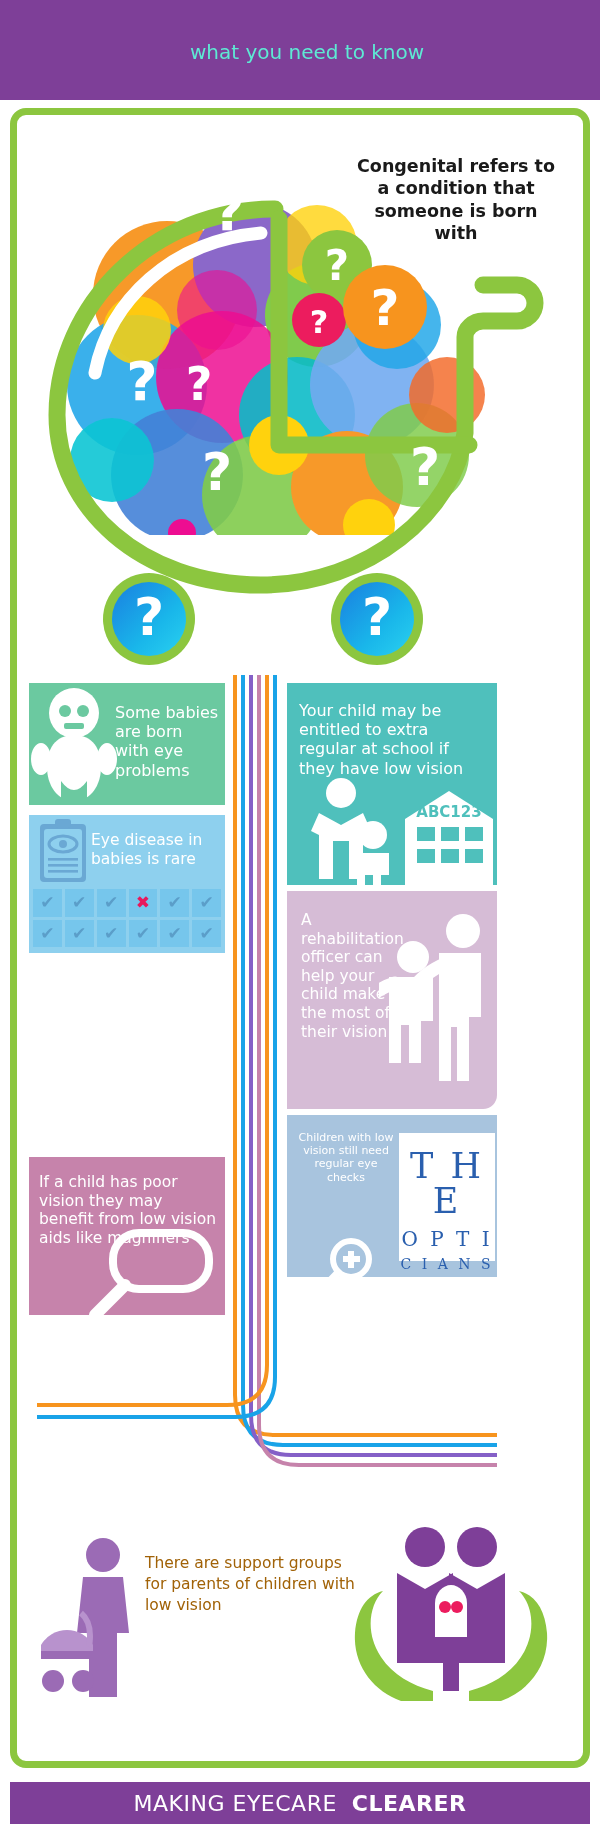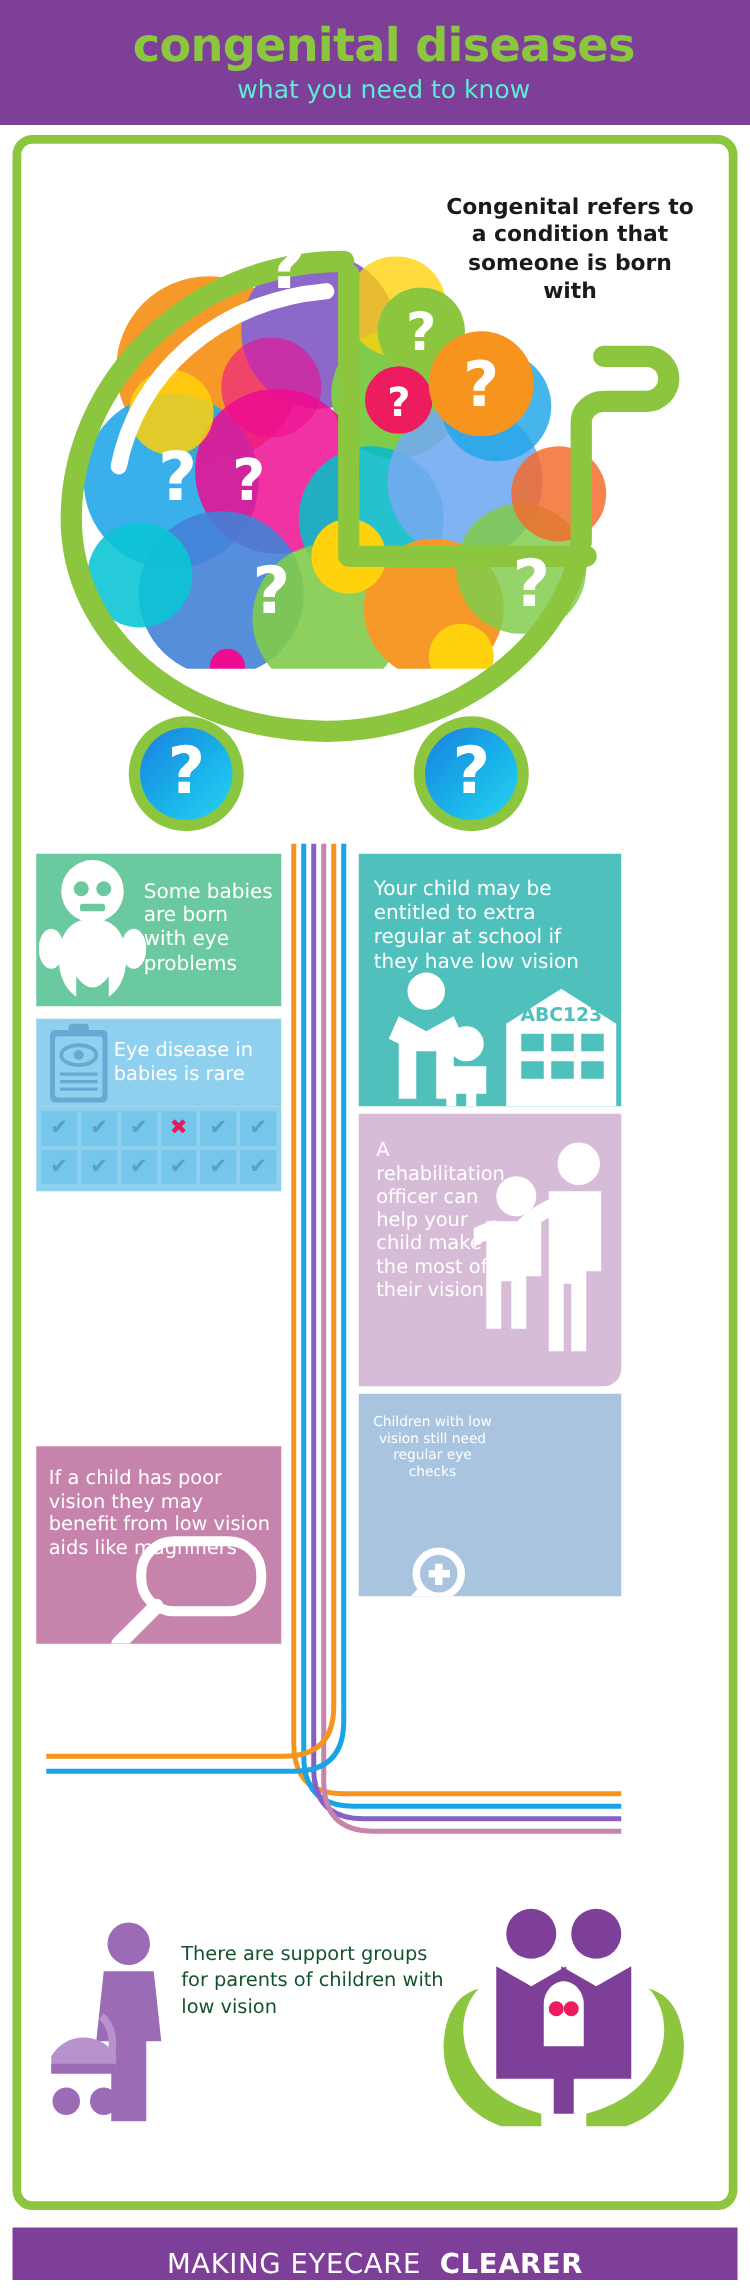--- a/index.html
+++ b/index.html
@@ -141,40 +141,39 @@
   .opt-the  { font-size: 35px; letter-spacing: 3px; margin-top: 16px; line-height: 1; }
   .opt-opti { font-size: 20px; letter-spacing: 3px; margin-top: 10px; line-height: 1; }
   .opt-cians{ font-size: 14px; letter-spacing: 3px; margin-top: 8px; line-height: 1; }
 
   
   .support {
     position: absolute; left: 0; top: 1380px; width: 566px; height: 230px;
   }
   .support-text {
     position: absolute; left: 128px; top: 58px; width: 210px;
-    color: #14532d; font-size: 15.5px; line-height: 1.35;
+    color: #a16207; font-size: 15.5px; line-height: 1.35;
     font-family: "DejaVu Sans", sans-serif;
   }
 
   
   .footer {
     position: absolute; left: 10px; top: 1782px;
     width: 580px; height: 42px; background: #7e3f98;
-    display: flex; align-items: flex-end; justify-content: center;
+    display: flex; align-items: center; justify-content: center;
     color: #fff; font-size: 22px; letter-spacing: 0.5px;
     font-family: "DejaVu Sans", sans-serif;
   }
   .footer b { font-weight: bold; margin-left: 15px; }
 </style>
 </head>
 <body>
 
 <div class="header">
   <div class="titleblock">
-    <div class="title-main">congenital diseases</div>
     <div class="title-sub">what you need to know</div>
   </div>
 </div>
 
 <div class="frame">
 
   <div class="eye-area">
     <svg width="566" height="560" viewBox="0 0 566 560">
       <defs>
         <clipPath id="eyeclip">
@@ -337,20 +336,25 @@
       <path d="M14,64 L54,64 L54,108 L42,108 L42,150 L30,150 L30,112 L22,112 L22,150 L10,150 L10,64 Z" fill="#ffffff"></path>
       <path d="M16,70 Q-8,78 -14,92" fill="none" stroke="#ffffff" stroke-width="13" stroke-linecap="round"></path>
       <circle cx="84" cy="18" r="17" fill="#ffffff"></circle>
       <path d="M66,40 L102,40 L102,104 L90,104 L90,168 L78,168 L78,114 L72,114 L72,168 L60,168 L60,40 Z" fill="#ffffff"></path>
       <path d="M68,50 Q44,60 34,76" fill="none" stroke="#ffffff" stroke-width="13" stroke-linecap="round"></path>
     </svg>
   </div>
 
   <div class="panel p-checks">
     <div class="ptext">Children with low vision still need regular eye checks</div>
+    <div class="optsign">
+      <div class="opt-the">T H E</div>
+      <div class="opt-opti">O P T I</div>
+      <div class="opt-cians">C I A N S</div>
+    </div>
     <svg width="80" height="80" viewBox="0 0 80 80" style="position:absolute;left:22px;top:122px">
       <circle cx="42" cy="22" r="18" fill="none" stroke="#ffffff" stroke-width="6"></circle>
       <rect x="39" y="14" width="6" height="17" fill="#ffffff"></rect>
       <rect x="34" y="19" width="17" height="6" fill="#ffffff"></rect>
       <path d="M29,36 L8,58" fill="none" stroke="#ffffff" stroke-width="8" stroke-linecap="round"></path>
     </svg>
   </div>
 
   <div class="support">
     <svg width="120" height="190" viewBox="0 0 120 190" style="position:absolute;left:14px;top:38px">

